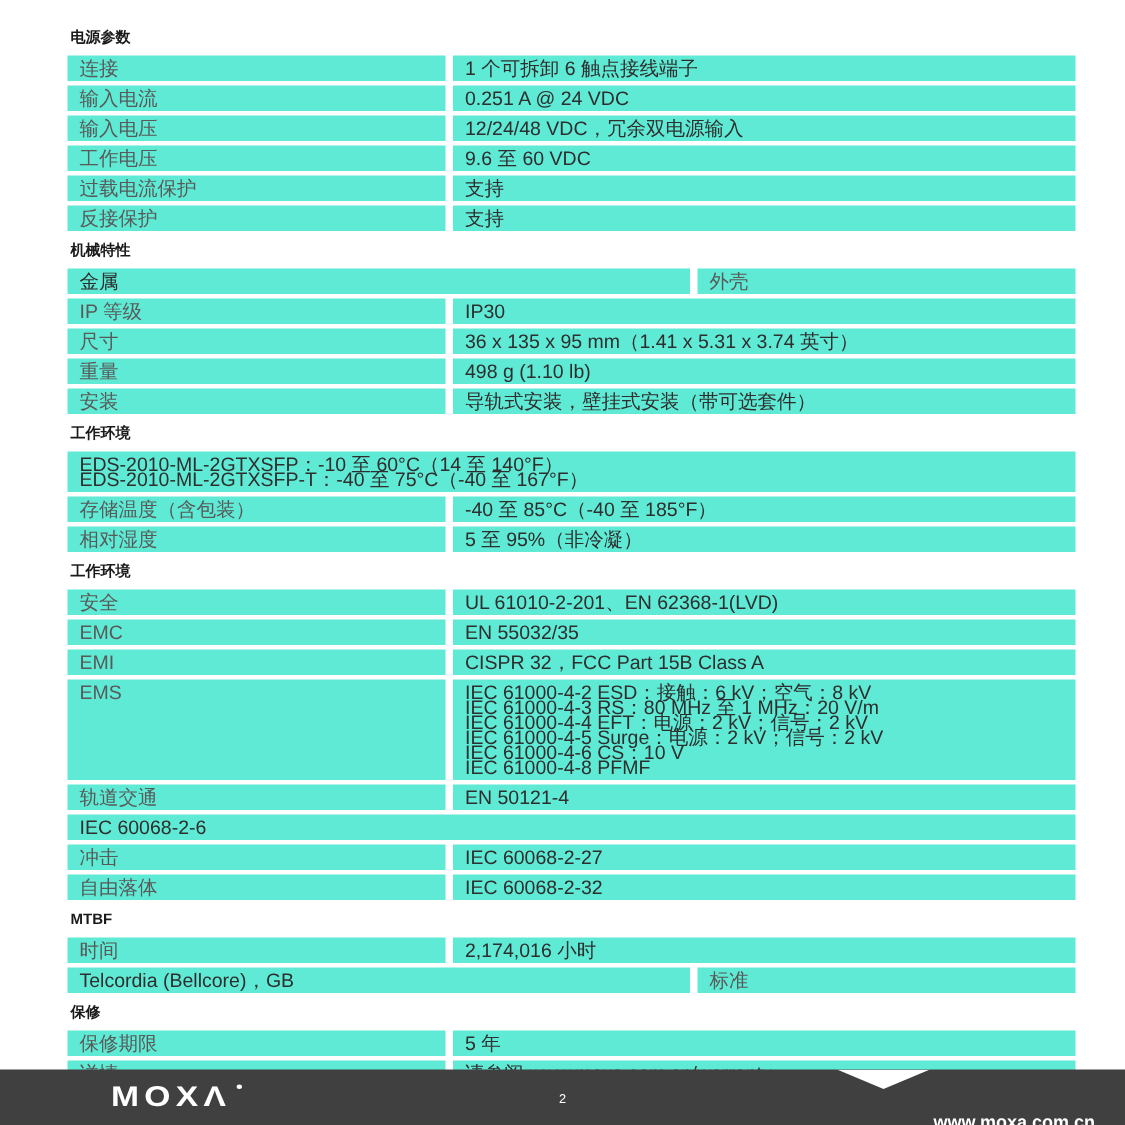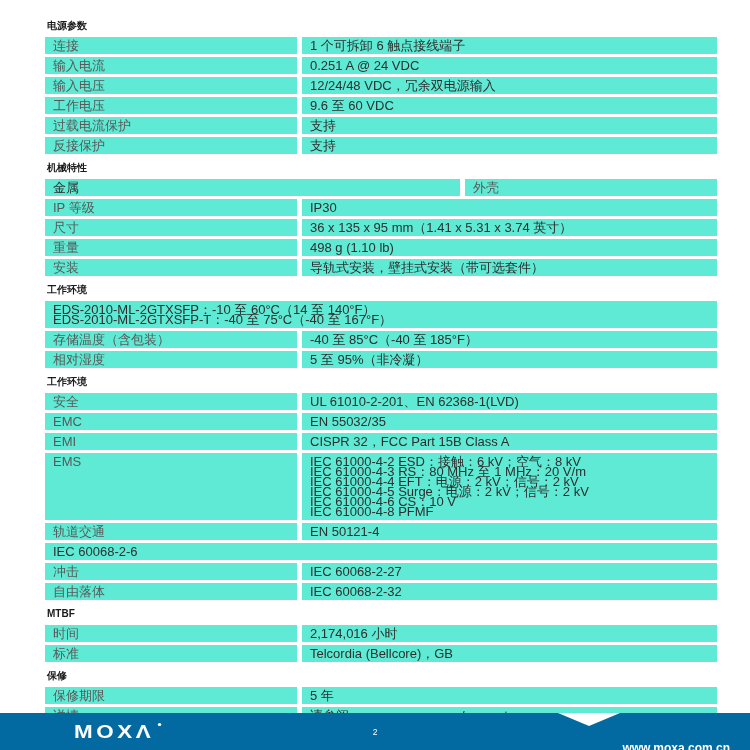--- a/index.html
+++ b/index.html
@@ -42,21 +42,21 @@
     flex: 1;
     color: #2e2e2e;
   }
   .value-line { white-space: nowrap; }
 
   
   .footer {
     position: absolute;
     left: 0; bottom: 0;
     width: 750px; height: 37px;
-    background: #0369a1;
+    background: #404040;
   }
   .footer-notch {
     position: absolute;
     top: 0; left: 558px;
     width: 62px; height: 13px;
     background: #ffffff;
     clip-path: polygon(0 0, 100% 0, 50% 100%);
   }
   .moxa-logo {
     position: absolute;
@@ -246,24 +246,24 @@
       </div>
       <div class="section">
         <div class="section-title">MTBF</div>
         <div class="spec-row">
           <div class="cell label">时间</div>
           <div class="cell value">
             <div class="value-line">2,174,016 小时</div>
           </div>
         </div>
         <div class="spec-row">
+          <div class="cell value">
+            <div class="value-line">Telcordia (Bellcore)，GB</div>
+          </div>
           <div class="cell label">标准</div>
-          <div class="cell value">
-            <div class="value-line">Telcordia (Bellcore)，GB</div>
-          </div>
         </div>
       </div>
       <div class="section">
         <div class="section-title">保修</div>
         <div class="spec-row">
           <div class="cell label">保修期限</div>
           <div class="cell value">
             <div class="value-line">5 年</div>
           </div>
         </div>

